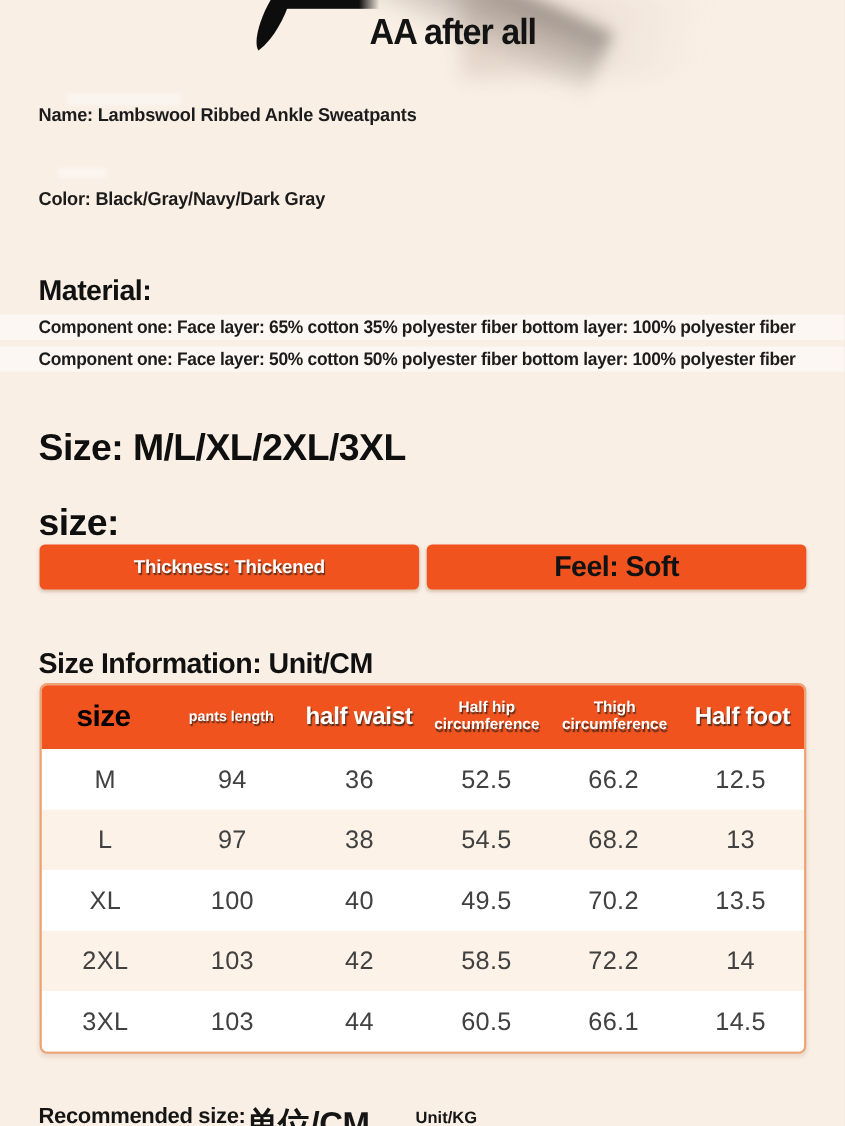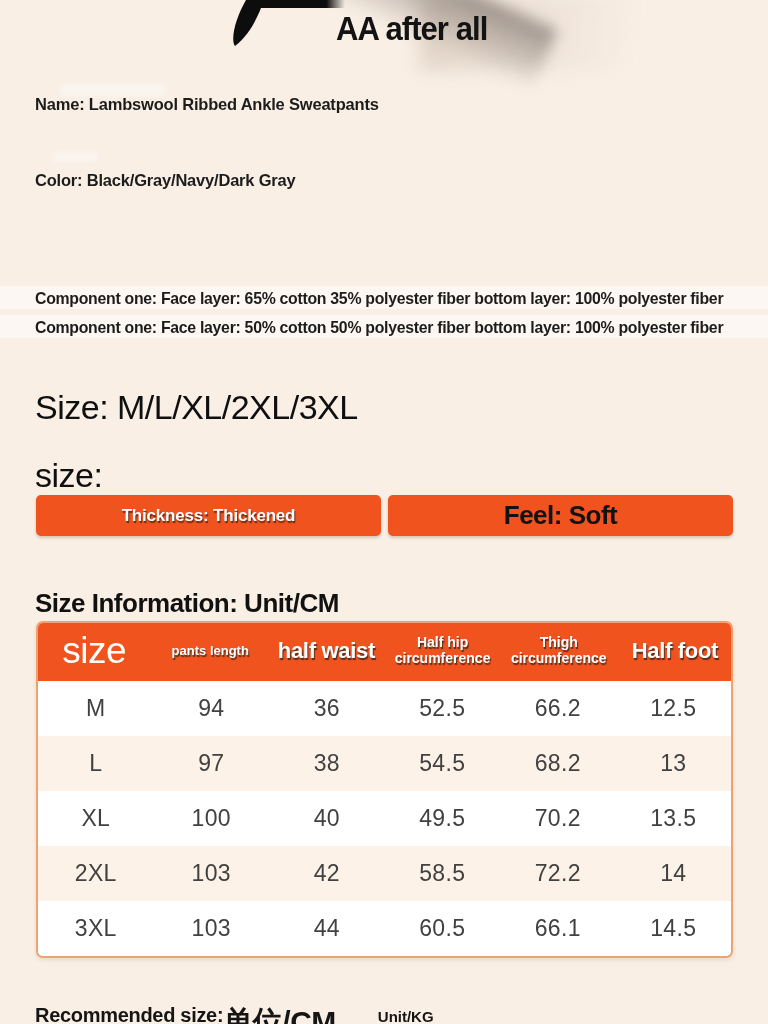--- a/index.html
+++ b/index.html
@@ -52,21 +52,21 @@
     background:rgba(255,255,255,.5);
   }
   .comp-band-1 { top:286px; }
   .comp-band-2 { top:315px; }
   .comp-text {
     position:absolute; left:35px; font-size:16.5px; font-weight:bold;
     letter-spacing:-.3px; color:#1c1c1c; transform:scaleX(.96); transform-origin:left top;
   }
   .comp-1 { top:289px; }
   .comp-2 { top:318px; }
-  .h-lg { position:absolute; left:35px; font-size:34px; font-weight:normal; letter-spacing:-.5px; color:#0f0f0f; }
+  .h-lg { position:absolute; left:35px; font-size:34px; font-weight:bold; letter-spacing:-.5px; color:#0f0f0f; }
   .size-h  { top:388px; }
   .index-h { top:456px; }
 
   
   .pills { position:absolute; left:36px; top:495px; width:697px; display:flex; gap:7px; }
   .pill {
     flex:1; height:41px; border-radius:5px;
     background:#f1531f;
     display:flex; align-items:center; justify-content:center;
     box-shadow:0 2px 3px rgba(150,95,60,.3);
@@ -87,21 +87,21 @@
     overflow:hidden; background:#fff;
     box-shadow:0 2px 4px rgba(160,110,75,.18);
   }
   .thead {
     display:grid; grid-template-columns:repeat(6,1fr);
     height:60px; align-items:center; text-align:center;
     background:#f1531f;
     margin:-2px -2px 0 -2px; border-radius:6px 6px 0 0;
   }
   .th { padding:0 6px; line-height:1.12; }
-  .col-size  { color:#ffffff; font-size:37px; font-weight:normal; letter-spacing:-.5px; }
+  .col-size  { color:#000000; font-size:27px; font-weight:bold; letter-spacing:-.5px; }
   .col-tiny  { color:#fff; font-size:13px; font-weight:bold; text-shadow:1px 2px 1px rgba(70,40,25,.9); }
   .col-big   { color:#fff; font-size:22px; font-weight:bold; text-shadow:1px 2px 1px rgba(70,40,25,.9); letter-spacing:-.3px; }
   .col-tiny2 { color:#fff; font-size:14px; font-weight:bold; text-shadow:1px 2px 1px rgba(70,40,25,.9); }
   .trow {
     display:grid; grid-template-columns:repeat(6,1fr);
     height:55px; align-items:center; text-align:center;
     background:#ffffff;
   }
   .trow.alt { background:#fdf2e7; }
   .tcell { font-size:23px; color:#414141; letter-spacing:.3px; }
@@ -133,20 +133,21 @@
     </svg>
     <div class="brand">AA after all</div>
   </div>
 
   <div class="ghost ghost-1"></div>
   <div class="ghost ghost-2"></div>
 
   <div class="line-sm name-line">Name: Lambswool Ribbed Ankle Sweatpants</div>
   <div class="line-sm color-line">Color: Black/Gray/Navy/Dark Gray</div>
 
+  <div class="h-md material-h">Material:</div>
   <div class="comp-band comp-band-1"></div>
   <div class="comp-band comp-band-2"></div>
   <div class="comp-text comp-1">Component one: Face layer: 65% cotton 35% polyester fiber bottom layer: 100% polyester fiber</div>
   <div class="comp-text comp-2">Component one: Face layer: 50% cotton 50% polyester fiber bottom layer: 100% polyester fiber</div>
 
   <div class="h-lg size-h">Size: M/L/XL/2XL/3XL</div>
   <div class="h-lg index-h">size:</div>
 
   <div class="pills">
     <div class="pill pill-light">Thickness: Thickened</div>

